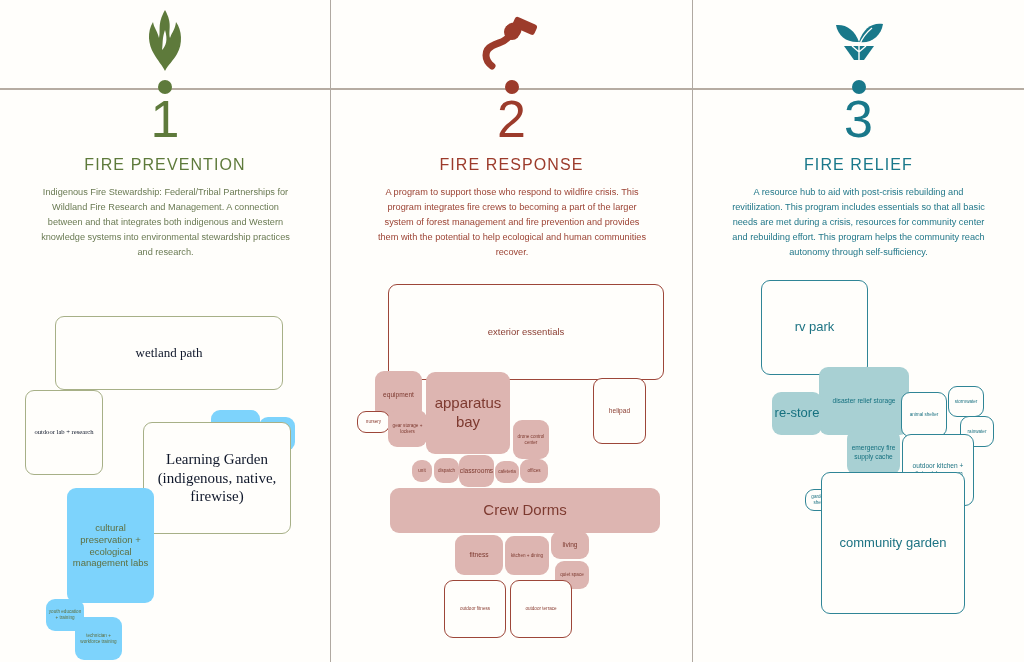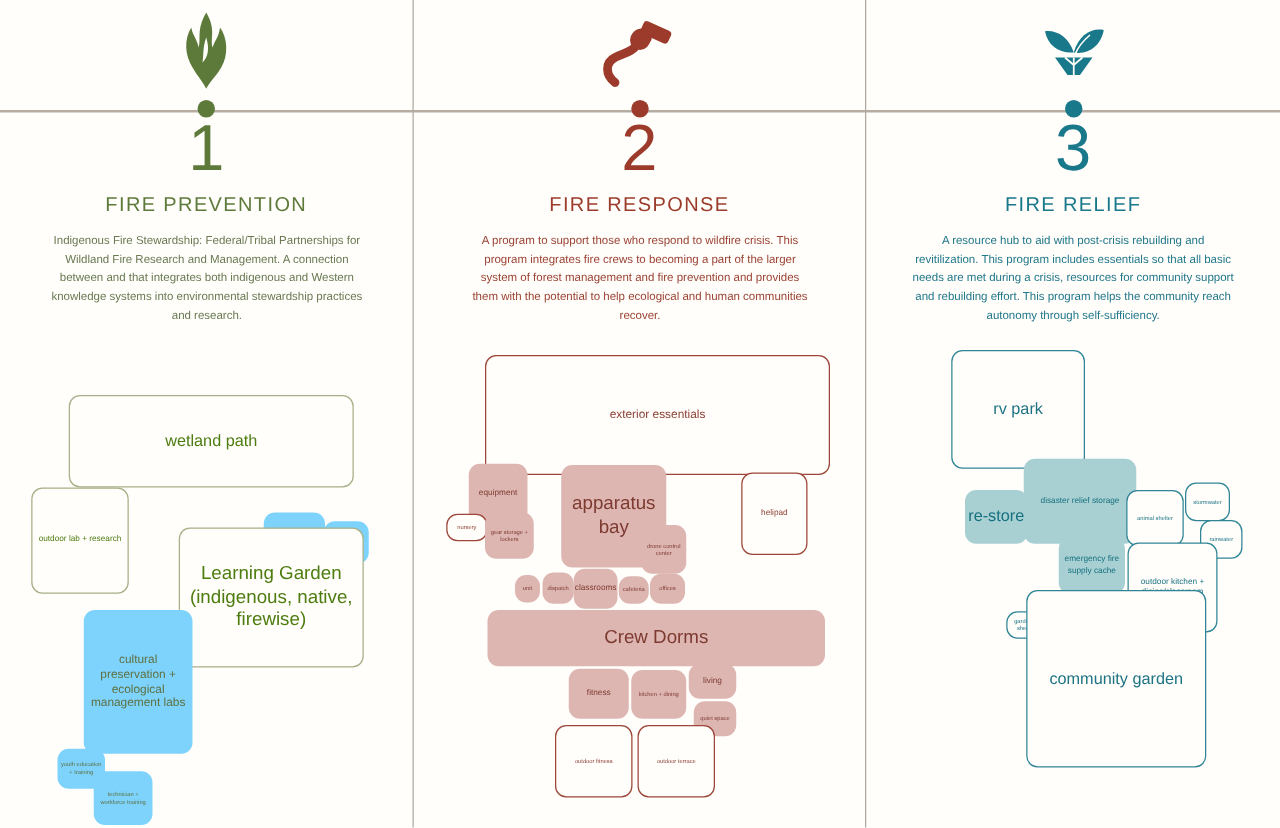--- a/index.html
+++ b/index.html
@@ -29,21 +29,21 @@
   #desc-1 { left: 38px; width: 255px; }
   #desc-2 { left: 45px; width: 272px; }
   #desc-3 { left: 37px; width: 257px; }
 
   .canvas { position: absolute; top: 0; left: 0; width: 100%; height: 662px; pointer-events: none; }
   .node { position: absolute; border-radius: 9px; display: flex; align-items: center;
           justify-content: center; text-align: center; line-height: 1.25; padding: 2px;
           pointer-events: auto; }
 
   
-  .c1-out { border: 1.1px solid #a7b087; background: #fffefb; color: #4d7c0f; }
+  .c1-out { border: 1.1px solid #a7b087; background: #fffefb; color: #0f172a; font-family: Liberation Serif, serif; }
   .c1-fill { background: #7dd3fc; color: #5e7042; margin-top: 24px; }
   #col-1 .numeral, #col-1 .col-title { color: #5e7a3b; }
   #col-1 .dot { background: #5e7a3b; }
   #col-1 .col-desc { color: #6a7a53; }
 
   
   .c2-out { border: 1.1px solid #9d4639; background: #fffefb; color: #8c4035; }
   .c2-fill { background: #ddb5b1; color: #7d3a30; }
   #col-2 .numeral, #col-2 .col-title { color: #9c3b2b; }
   #col-2 .dot { background: #9c3b2b; }
@@ -131,21 +131,21 @@
     </div>
     <div class="node c2-fill t-sm" style="left: 375px; top: 371px; width: 47px; height: 48px;">
       <span>equipment</span>
     </div>
     <div class="node c2-out t-xs" style="left: 357px; top: 411px; width: 33px; height: 22px;">
       <span>nursery</span>
     </div>
     <div class="node c2-fill t-xs" style="left: 388px; top: 410px; width: 39px; height: 37px;">
       <span>gear storage + lockers</span>
     </div>
-    <div class="node c2-fill t-xl" style="left: 449px; top: 372px; width: 84px; height: 82px;">
+    <div class="node c2-fill t-xl" style="left: 426px; top: 372px; width: 84px; height: 82px;">
       <span>apparatus bay</span>
     </div>
     <div class="node c2-fill t-xs" style="left: 513px; top: 420px; width: 36px; height: 39px;">
       <span>drone control center</span>
     </div>
     <div class="node c2-out t-sm" style="left: 593px; top: 378px; width: 53px; height: 66px;">
       <span>helipad</span>
     </div>
     <div class="node c2-fill t-xs" style="left: 412px; top: 460px; width: 20px; height: 22px;">
       <span>unit</span>
@@ -191,21 +191,21 @@
       <path d="M31 34 C27 22 18 16 8 17 C10 28 19 35 31 34 Z" fill="#19788a"></path>
       <path d="M31 34 C35 20 45 14 55 16 C53 28 43 36 31 34 Z" fill="#19788a"></path>
       <path d="M16 38 L46 38 L36 52 L26 52 Z" fill="#19788a"></path>
       <path d="M31 52 L31 38 M31 44 L24 38 M31 44 L38 38" stroke="#fffefb" stroke-width="1.4" fill="none"></path>
       <path d="M44 20 C38 25 34 30 32 36" stroke="#fffefb" stroke-width="1.3" fill="none"></path>
     </svg>
   </div>
   <div class="dot"></div>
   <div class="numeral">3</div>
   <div class="col-title">FIRE RELIEF</div>
-  <div class="col-desc" id="desc-3">A resource hub to aid with post-crisis rebuilding and revitilization. This program includes essentials so that all basic needs are met during a crisis, resources for community support and rebuilding effort. This program helps the community reach autonomy through self-sufficiency.</div>
+  <div class="col-desc" id="desc-3">A resource hub to aid with post-crisis rebuilding and revitilization. This program includes essentials so that all basic needs are met during a crisis, resources for community center and rebuilding effort. This program helps the community reach autonomy through self-sufficiency.</div>
 </div>
 <div class="canvas" id="canvas-3">
     <div class="node c3-out t-lg" style="left: 761px; top: 280px; width: 107px; height: 95px;">
       <span>rv park</span>
     </div>
     <div class="node c3-fill t-sm" style="left: 819px; top: 367px; width: 90px; height: 68px;">
       <span>disaster relief storage</span>
     </div>
     <div class="node c3-fill t-lg" style="left: 772px; top: 392px; width: 50px; height: 43px;">
       <span>re-store</span>

